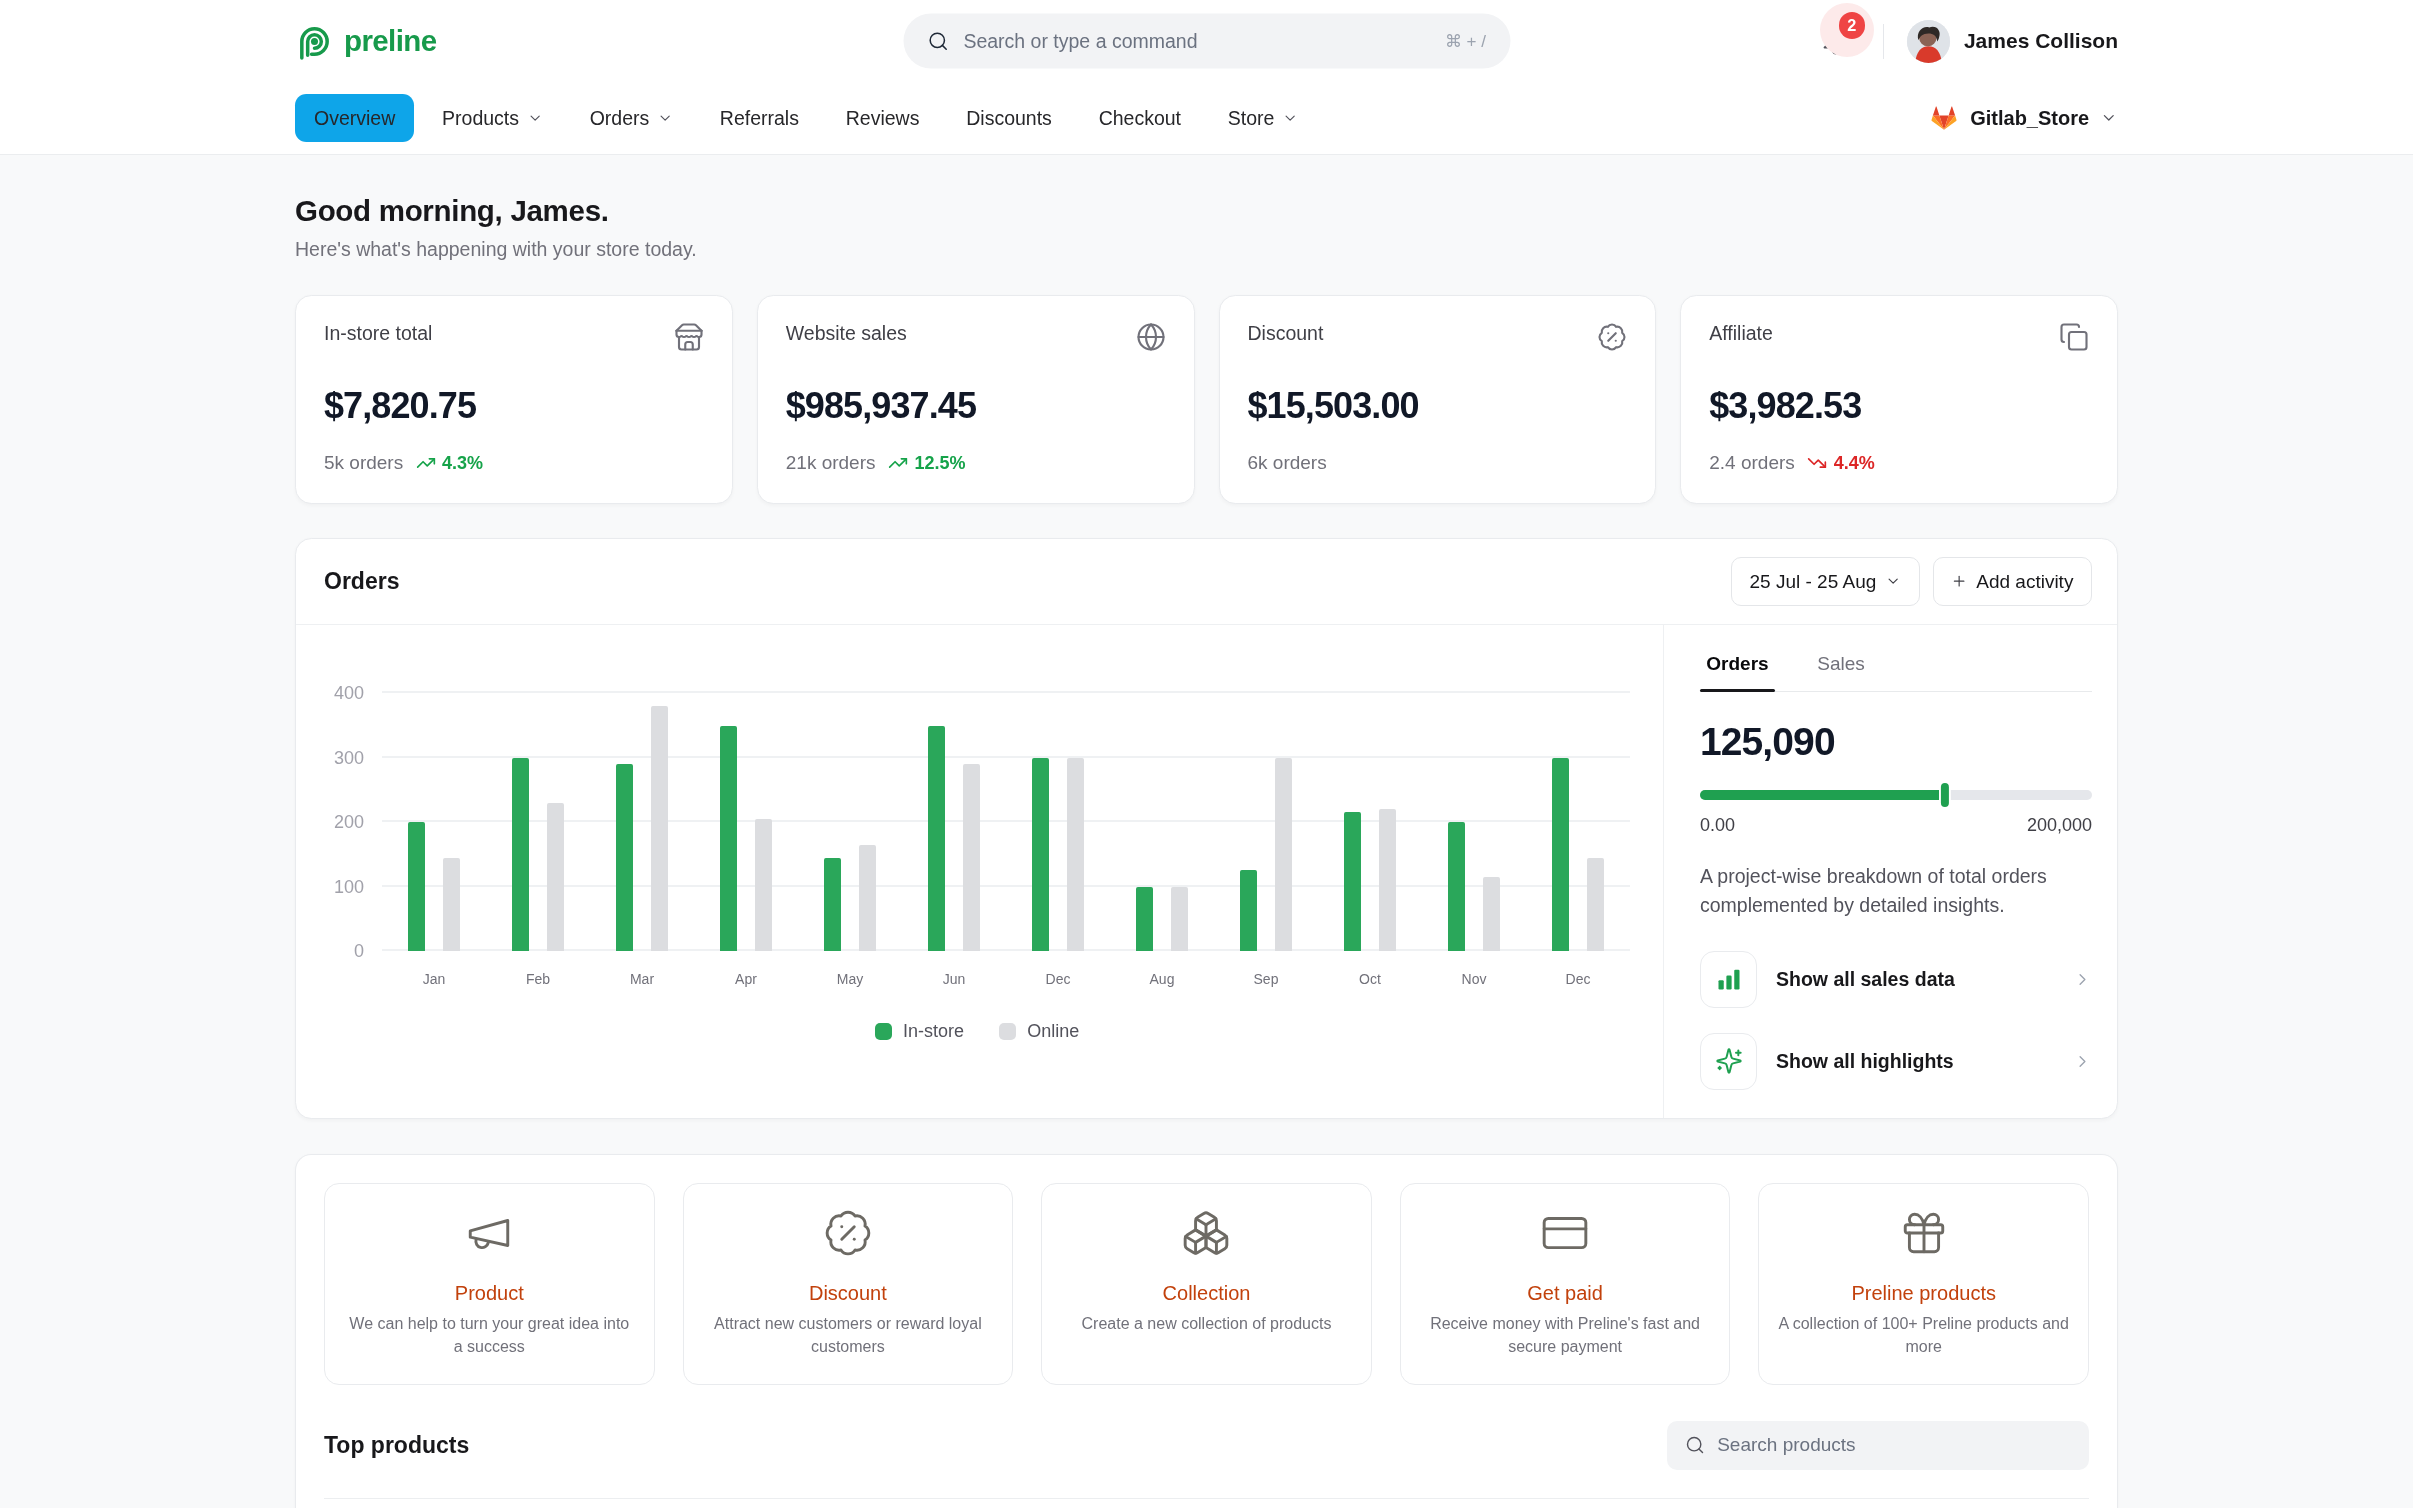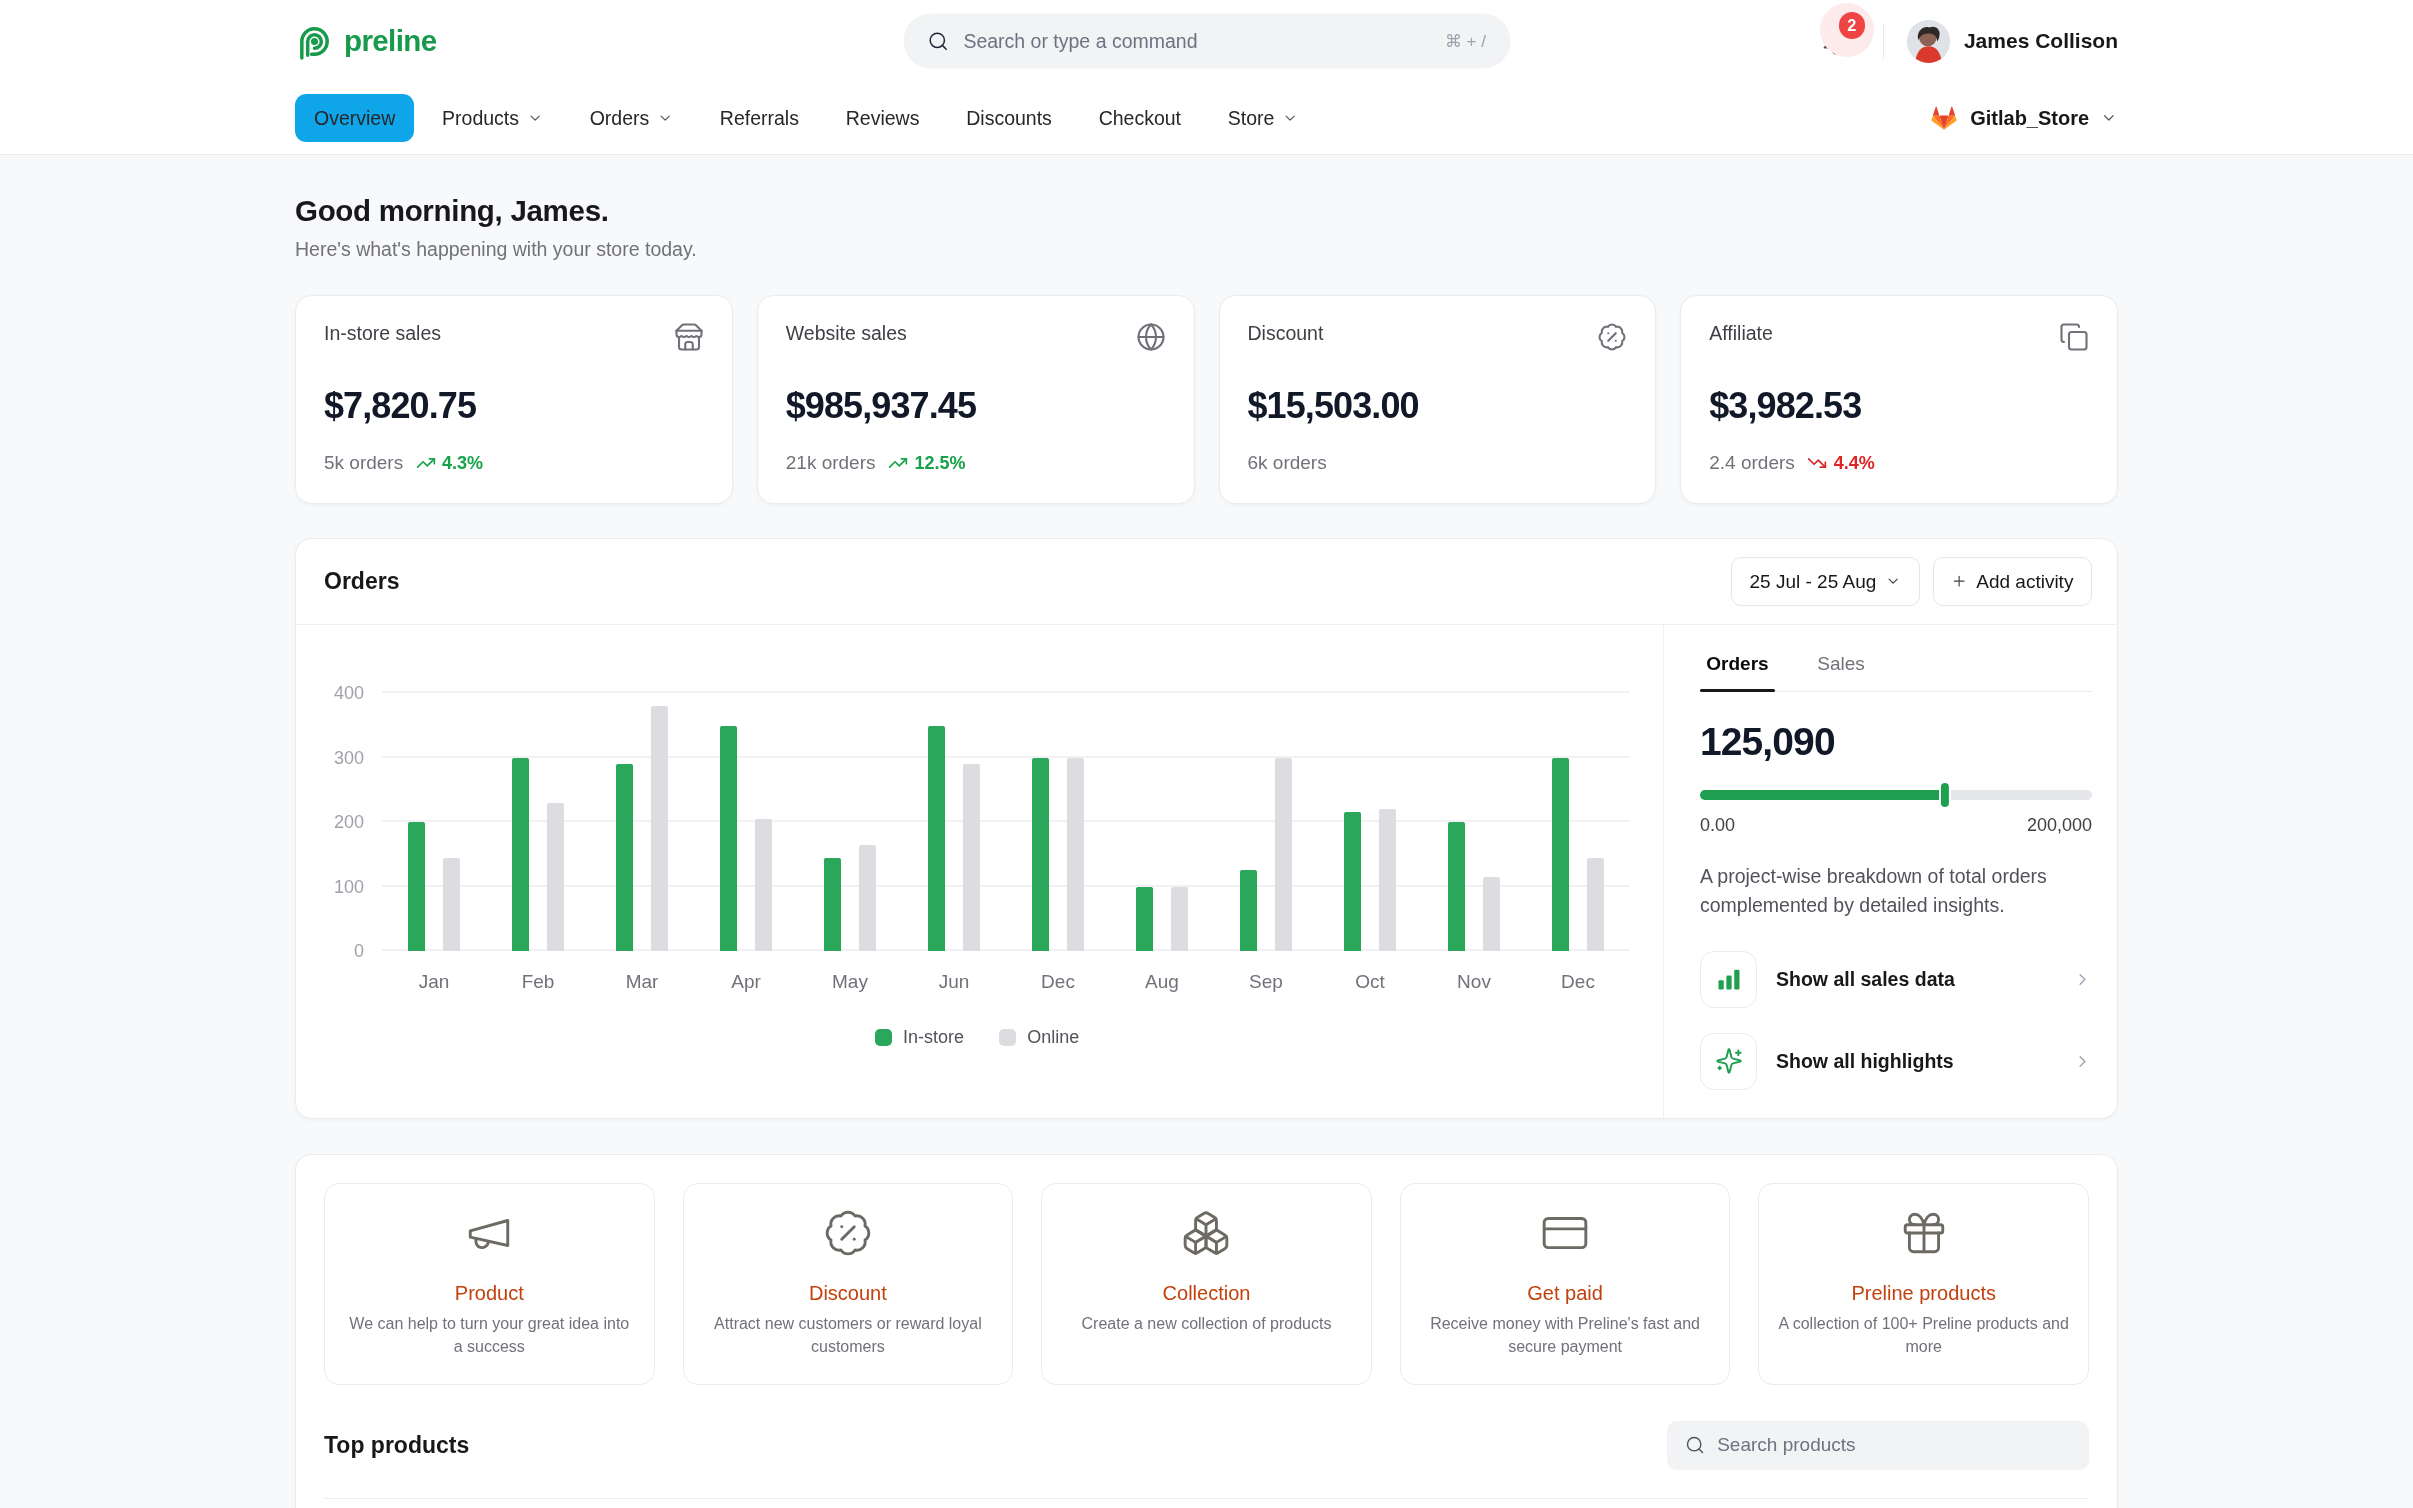--- a/index.html
+++ b/index.html
@@ -91,21 +91,21 @@
   .orders-body { display: grid; grid-template-columns: 1fr 454px; }
 
   .chart-wrap { padding: 24px 33px 29px 28px; }
   .plot { position: relative; height: 302px; margin-left: 58px; }
   .gridline { position: absolute; left: 0; right: 0; height: 1.3px; background: #eff1f3; }
   .ylabel { position: absolute; left: -58px; width: 40px; text-align: right; transform: translateY(50%); font-size: 18px; color: #a1a1aa; }
   .bar-groups { position: absolute; inset: 0; display: flex; align-items: flex-end; }
   .bar-group { flex: 1; display: flex; justify-content: center; align-items: flex-end; gap: 17.6px; height: 100%; }
   .bar { width: 17px; border-radius: 1.9px 1.9px 0 0; }
   .xlabels { display: flex; margin-left: 58px; margin-top: 20px; }
-  .xlabel { flex: 1; text-align: center; font-size: 19px; color: #71717a; }
+  .xlabel { flex: 1; text-align: center; font-size: 14px; color: #71717a; }
   .legend { margin-top: 34px; display: flex; justify-content: center; gap: 35px; }
   .legend-item { display: flex; align-items: center; gap: 11.3px; font-size: 18px; color: #52525b; }
   .swatch { width: 17px; height: 17px; border-radius: 5px; }
 
   .side { border-left: 1.3px solid #eef0f2; padding: 28px 25px 28px 36px; }
   .side-tabs { display: flex; gap: 36px; border-bottom: 1.3px solid #e8eaec; }
   .side-tab { font-size: 19px; color: #71717a; padding: 0 6.3px 16.3px; position: relative; cursor: pointer; }
   .side-tab.active { color: #09090b; font-weight: 600; }
   .side-tab.active::after { content: ""; position: absolute; left: 0; right: 0; bottom: -1.3px; height: 3.1px; background: #18181b; border-radius: 1.9px; }
   .side-total { margin-top: 28px; font-size: 39px; font-weight: 700; color: #111827; letter-spacing: -0.9px; }
@@ -252,21 +252,21 @@
 <main class="container">
 
   <section class="greeting">
     <h1>Good morning, James.</h1>
     <p>Here's what's happening with your store today.</p>
   </section>
 
   <section class="stats">
     <div class="stat-card">
       <div class="stat-head">
-        <span class="stat-label">In-store sales</span>
+        <span class="stat-label">In-store total</span>
         <svg class="icon" viewBox="0 0 24 24">
             <path d="m2 7 4.41-4.41A2 2 0 0 1 7.83 2h8.34a2 2 0 0 1 1.42.59L22 7"></path>
             <path d="M4 12v8a2 2 0 0 0 2 2h12a2 2 0 0 0 2-2v-8"></path>
             <path d="M15 22v-4a2 2 0 0 0-2-2h-2a2 2 0 0 0-2 2v4"></path>
             <path d="M2 7h20"></path>
             <path d="M22 7v3a2 2 0 0 1-2 2 2.7 2.7 0 0 1-1.59-.63.7.7 0 0 0-.82 0A2.7 2.7 0 0 1 16 12a2.7 2.7 0 0 1-1.59-.63.7.7 0 0 0-.82 0A2.7 2.7 0 0 1 12 12a2.7 2.7 0 0 1-1.59-.63.7.7 0 0 0-.82 0A2.7 2.7 0 0 1 8 12a2.7 2.7 0 0 1-1.59-.63.7.7 0 0 0-.82 0A2.7 2.7 0 0 1 4 12a2 2 0 0 1-2-2V7"></path>
           </svg>
       </div>
       <div class="stat-value">$7,820.75</div>
       <div class="stat-meta">

